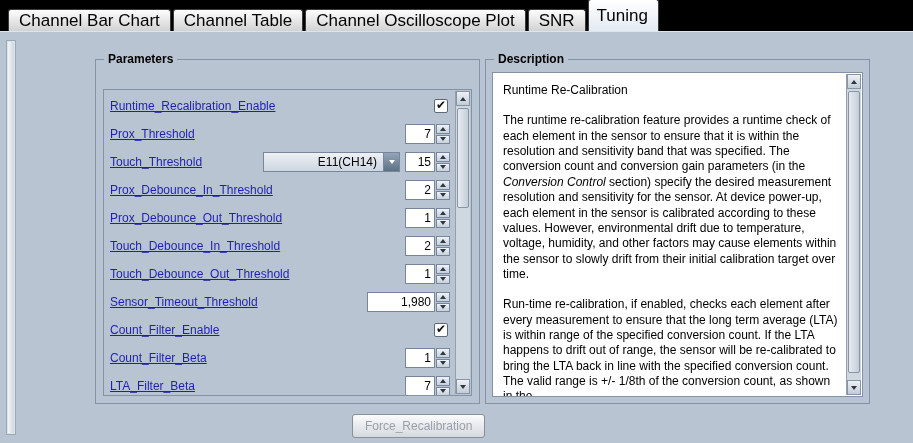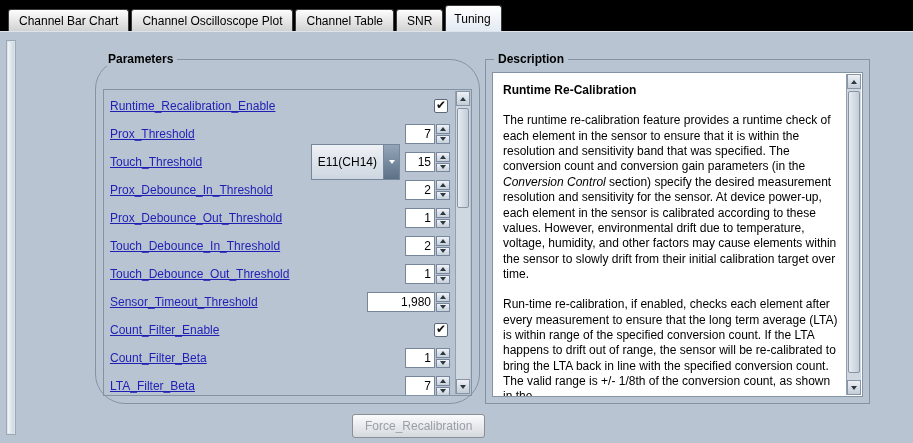--- a/index.html
+++ b/index.html
@@ -3,38 +3,38 @@
 <meta charset="utf-8">
 <style>
   * { margin:0; padding:0; box-sizing:border-box; }
   html,body { width:913px; height:443px; overflow:hidden; }
   body { font-family:"Liberation Sans", sans-serif; background:#b9c4d2; position:relative; }
 
   
   .tabbar { position:absolute; top:0; left:0; width:913px; height:31px; background:#000;
             display:flex; align-items:flex-end; padding-left:8px; }
   .tab { height:22px; padding:0 10px; margin-right:2px; display:flex; align-items:center;
-         font-size:12px; color:#000; background:linear-gradient(#fdfdfd,#d2d2d2);
+         font-size:17px; color:#000; background:linear-gradient(#fdfdfd,#d2d2d2);
          border:1px solid #3a3a3a; border-bottom:none; border-radius:3px 3px 0 0; cursor:default; white-space:nowrap; }
-  .tab.selected { height:26px; background:linear-gradient(#ffffff,#e3eaf3); position:relative; z-index:3;padding-left:8px; }
+  .tab.selected { height:32px; background:linear-gradient(#ffffff,#e3eaf3); position:relative; z-index:3;padding-left:8px; }
 
   
   .content { position:absolute; top:31px; left:0; width:913px; height:412px;
              background:#b9c4d2; border-top:1px solid #dfe4ea; }
 
   .outer-scroll { position:absolute; left:6px; top:8px; bottom:8px; width:10px;
                   background:#dde3ea; border:1px solid #9aa7b5; }
   .outer-thumb { position:absolute; left:1px; right:1px; top:1px; bottom:1px;
                  background:linear-gradient(to right,#f2f5f8,#cfd7e0); }
 
   
   .group { position:absolute; border:1px solid #8493a3; }
   .group-title { position:absolute; top:-8px; left:8px; background:#b9c4d2; padding:0 4px;
                  font-weight:bold; font-size:12px; color:#000; }
-  .group-params { left:95px; top:27px; width:385px; height:345px;border-radius:30px; }
+  .group-params { left:95px; top:27px; width:385px; height:345px; }
   .group-desc   { left:485px; top:27px; width:385px; height:345px; }
 
   
   .params-body { position:absolute; left:7px; right:7px; top:12px; bottom:7px;
                  border:1px solid #8493a3; overflow:hidden;margin-top:17px; }
   .params-rows { position:absolute; left:6px; right:21px; top:5px; bottom:0; }
   .prow { display:flex; align-items:center; justify-content:space-between; height:22px; margin-bottom:6px; }
   .plink { font-size:12px; color:#1f1fb4; text-decoration:underline; cursor:pointer; white-space:nowrap; }
   .pctrl { display:flex; align-items:center; }
 
@@ -48,22 +48,22 @@
   .spinbtn + .spinbtn { margin-top:1px; }
 
   .tri-up   { width:0; height:0; border-left:3px solid transparent; border-right:3px solid transparent; border-bottom:4px solid #2d3742; }
   .tri-down { width:0; height:0; border-left:3px solid transparent; border-right:3px solid transparent; border-top:4px solid #2d3742; }
   .tri-down.lite { border-top-color:#fff; }
 
   .checkbox { width:14px; height:14px; background:#fff; border:1px solid #5a6a7a; border-radius:2px;
               position:relative; margin-right:2px; }
   .checkbox.checked::after { content:"\2714"; position:absolute; left:1px; top:-2px; font-size:12px; color:#111; }
 
-  .combo { display:flex; align-items:center; height:36px; border:1px solid #77869a;
-           background:linear-gradient(#eef1f5,#cdd6e0); margin-right:5px; }
+  .combo { display:flex; align-items:center; height:20px; border:1px solid #77869a;
+           background:linear-gradient(#eef1f5,#cdd6e0); margin-right:5px;padding-left:48px; }
   .combo-label { font-size:12px; padding:0 6px; white-space:nowrap; }
   .combo-arrow { width:16px; align-self:stretch; background:linear-gradient(#93a5b8,#5d7186);
                  border-left:1px solid #77869a; display:flex; align-items:center; justify-content:center; }
 
   
   .vscroll { position:absolute; top:1px; right:1px; bottom:1px; width:15px;
              background:#cfd7e0; border-left:1px solid #93a0ae; }
   .vs-btn { position:absolute; left:0; width:100%; height:15px;
             background:linear-gradient(#eef1f5,#c2ccd7); border:1px solid #8794a3;
             display:flex; align-items:center; justify-content:center; }
@@ -71,42 +71,42 @@
   .vs-thumb { position:absolute; left:1px; right:1px;
               background:linear-gradient(to right,#e7ebf0,#c3cdd8); border:1px solid #8794a3; border-radius:2px; }
   .params-thumb { top:17px; height:100px; }
   .desc-thumb { top:17px; bottom:22px; }
 
   
   .desc-body { position:absolute; left:6px; right:6px; top:12px; bottom:6px;
                background:#fff; border:1px solid #8493a3; overflow:hidden; }
   .desc-text { position:absolute; left:10px; right:24px; top:10px; bottom:0;
                font-size:12px; line-height:1.28; color:#000; overflow:hidden; }
-  .desc-heading { font-weight:bold; margin-bottom:15px; }
+  .desc-heading { font-weight:normal; margin-bottom:15px; }
   .desc-text p { margin-bottom:15px; }
 
   
   .button-row { position:absolute; left:352px; top:382px; display:flex; gap:20px;flex-direction:column; }
   .btn { height:24px; padding:0 12px; font-size:12px; color:#000; display:flex; align-items:center;
          background:linear-gradient(#fafbfc,#d5d9de); border:1px solid #8a8f96; border-radius:3px; cursor:default; white-space:nowrap; }
   .btn.disabled { color:#9aa0a8; }
   .btn.focused { background:#1d4ed8; border:1px solid #2b2f35;margin-left:31px; }
 </style>
 </head>
 <body>
 
 <div class="tabbar">
   <div class="tab">
       <span>Channel Bar Chart</span>
     </div>
   <div class="tab">
+      <span>Channel Table</span>
+    </div>
+  <div class="tab">
       <span>Channel Oscilloscope Plot</span>
-    </div>
-  <div class="tab">
-      <span>Channel Table</span>
     </div>
   <div class="tab">
       <span>SNR</span>
     </div>
   <div class="tab selected">
       <span>Tuning</span>
     </div>
 </div>
 
 <div class="content">

